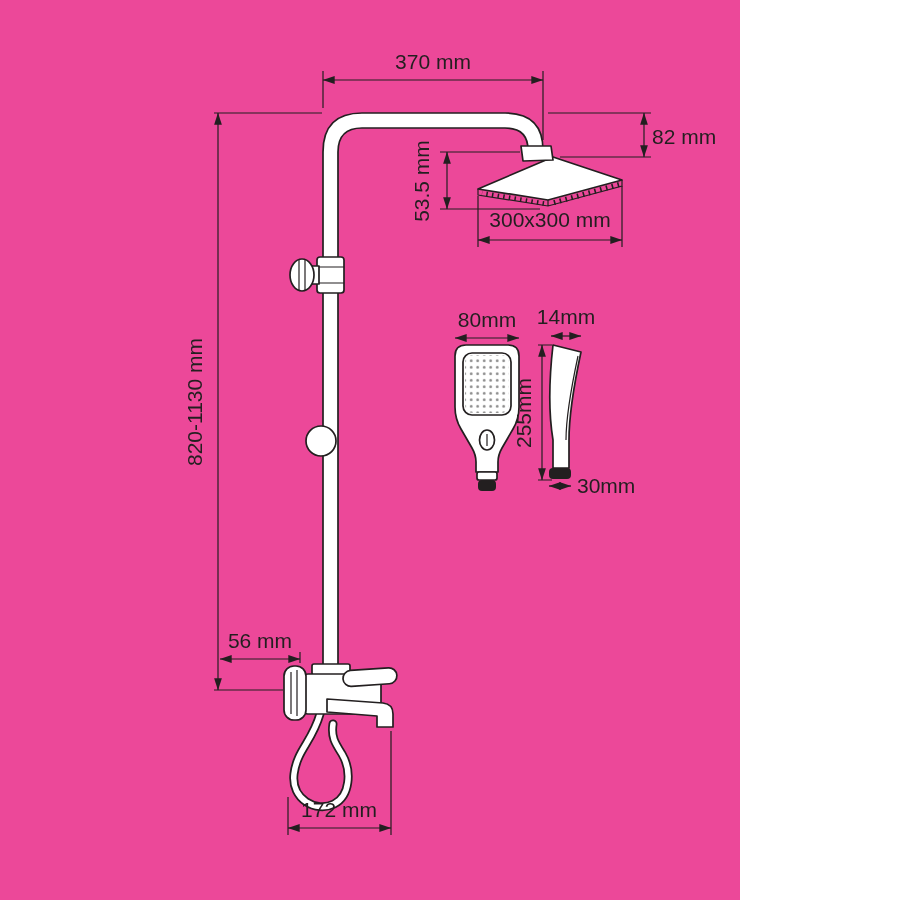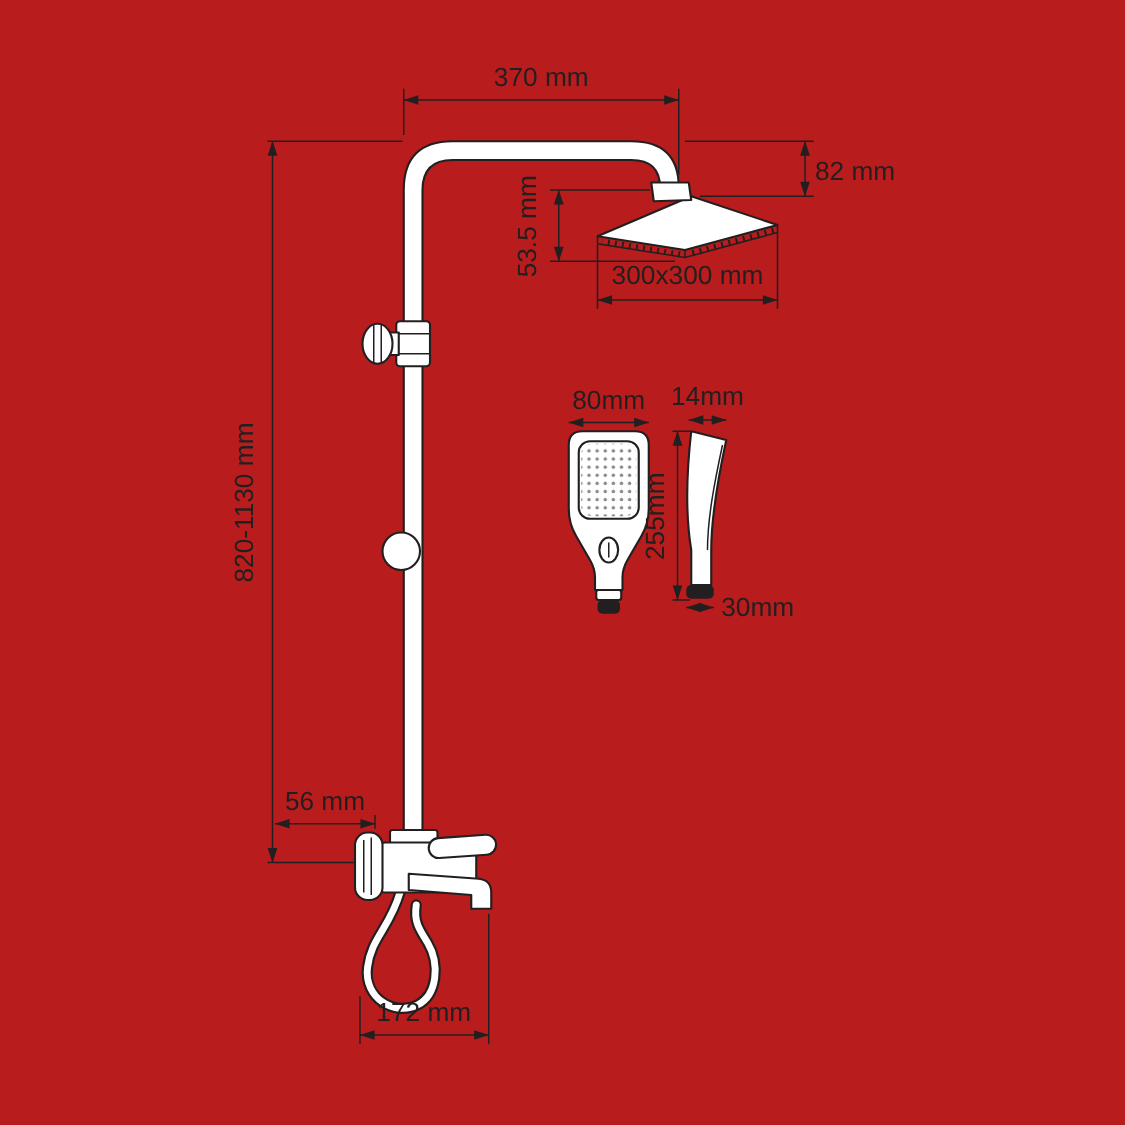--- a/index.html
+++ b/index.html
@@ -1,16 +1,16 @@
 <!DOCTYPE html>
 <html><head>
 <meta charset="utf-8">
 <style>
   html,body{margin:0;padding:0;background:#ffffff;}
-  .stage{position:relative;width:900px;height:900px;background:#b91c1c;overflow:hidden;}
+  .stage{position:relative;width:740px;height:900px;background:#ec4899;overflow:hidden;}
   svg{display:block;}
   .part{fill:#ffffff;stroke:#231f20;stroke-width:1.7;stroke-linejoin:round;}
   .thin{fill:none;stroke:#231f20;stroke-width:1.2;}
   .dim{fill:none;stroke:#231f20;stroke-width:1.2;}
   .txt{font-family:"Liberation Sans","DejaVu Sans",sans-serif;font-size:21px;fill:#231f20;}
   .dark{fill:#231f20;stroke:none;}
   .hose1{fill:none;stroke:#231f20;stroke-width:9;stroke-linecap:round;}
   .hose2{fill:none;stroke:#ffffff;stroke-width:5.5;stroke-linecap:round;}
   .nozzleband{stroke:#231f20;stroke-width:5;stroke-dasharray:1.6 4.4;fill:none;}
   .nozzleband2{stroke:#231f20;stroke-width:4.5;stroke-dasharray:1.5 4.2;fill:none;}

